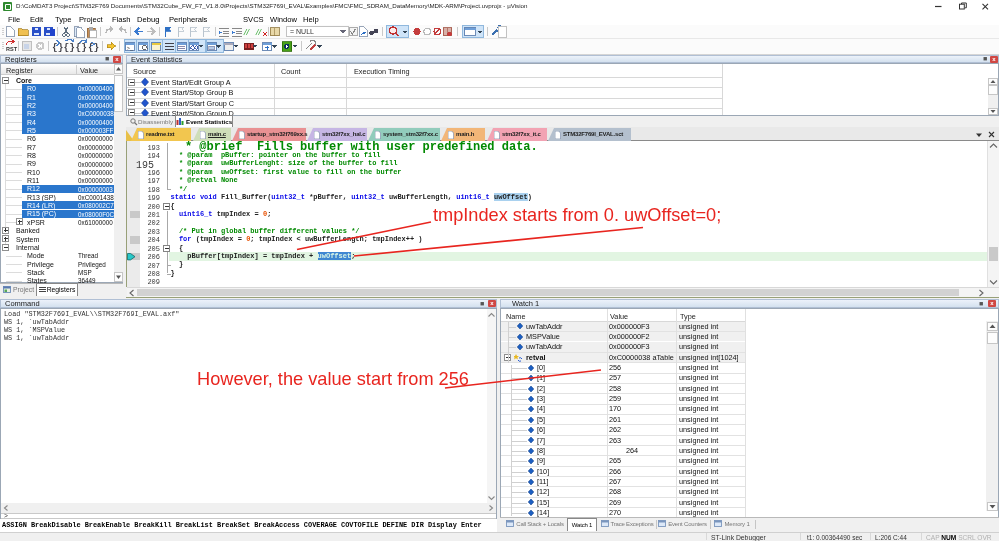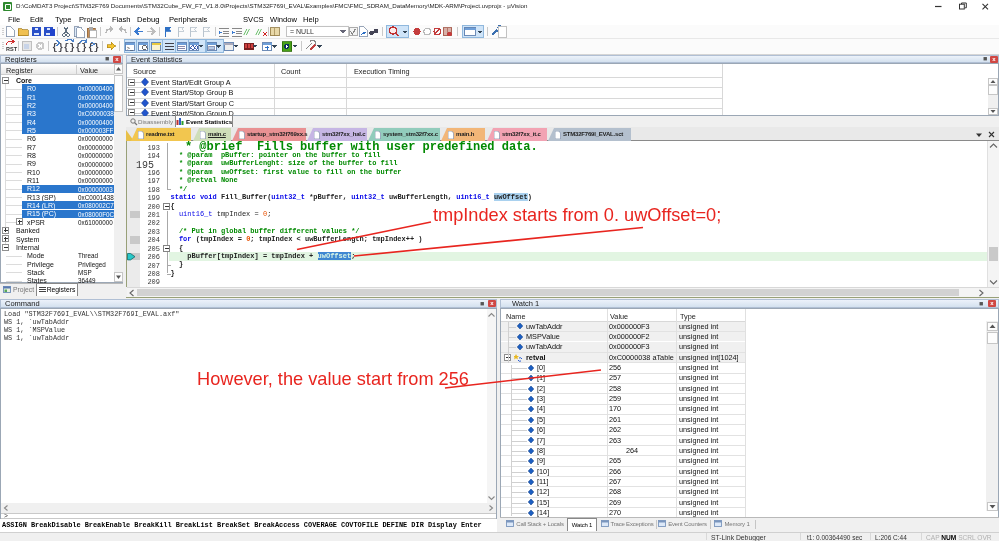--- a/index.html
+++ b/index.html
@@ -538,21 +538,21 @@
 <div class="a" style="left:166.5px;top:252.8px;width:1px;height:12.2px;background:#a8a8a8"></div>
 <div class="a" style="left:166.5px;top:265.1px;width:4px;height:1px;background:#a8a8a8"></div>
 <pre class="a" style="left:170.5px;top:143.60px;font-size:12px;line-height:7.2px;color:#222;font-weight:bold"><span class="cm">  * @brief  Fills buffer with user predefined data.</span></pre>
 <pre class="a" style="left:170.5px;top:152.02px;font-size:7px;line-height:7.2px;color:#222;font-weight:bold"><span class="cm">  * @param  pBuffer: pointer on the buffer to fill</span></pre>
 <pre class="a" style="left:170.5px;top:160.44px;font-size:7px;line-height:7.2px;color:#222;font-weight:bold"><span class="cm">  * @param  uwBufferLenght: size of the buffer to fill</span></pre>
 <pre class="a" style="left:170.5px;top:168.86px;font-size:7px;line-height:7.2px;color:#222;font-weight:bold"><span class="cm">  * @param  uwOffset: first value to fill on the buffer</span></pre>
 <pre class="a" style="left:170.5px;top:177.28px;font-size:7px;line-height:7.2px;color:#222;font-weight:bold"><span class="cm">  * @retval None</span></pre>
 <pre class="a" style="left:170.5px;top:185.70px;font-size:7px;line-height:7.2px;color:#222;font-weight:bold"><span class="cm">  */</span></pre>
 <pre class="a" style="left:170.5px;top:194.12px;font-size:7px;line-height:7.2px;color:#222;font-weight:bold"><span class="kw">static</span> <span class="kw">void</span> Fill_Buffer(<span class="kw">uint32_t</span> *pBuffer, <span class="kw">uint32_t</span> uwBufferLength, <span class="kw">uint16_t</span> <span style="background:#a9d1ef">uwOffset</span>)</pre>
 <pre class="a" style="left:170.5px;top:202.54px;font-size:7px;line-height:7.2px;color:#222;font-weight:bold">{</pre>
-<pre class="a" style="left:170.5px;top:210.96px;font-size:7px;line-height:7.2px;color:#222;font-weight:normal">  <span class="kw">uint16_t</span> tmpIndex = <span class="num">0</span>;</pre>
+<pre class="a" style="left:170.5px;top:210.96px;font-size:7px;line-height:7.2px;color:#222;font-weight:bold">  <span class="kw">uint16_t</span> tmpIndex = <span class="num">0</span>;</pre>
 <pre class="a" style="left:170.5px;top:227.80px;font-size:7px;line-height:7.2px;color:#222;font-weight:bold">  <span class="cm">/* Put in global buffer different values */</span></pre>
 <pre class="a" style="left:170.5px;top:236.22px;font-size:7px;line-height:7.2px;color:#222;font-weight:bold">  <span class="kw">for</span> (tmpIndex = <span class="num">0</span>; tmpIndex &lt; uwBufferLength; tmpIndex++ )</pre>
 <pre class="a" style="left:170.5px;top:244.64px;font-size:7px;line-height:7.2px;color:#222;font-weight:bold">  {</pre>
 <pre class="a" style="left:170.5px;top:253.06px;font-size:7px;line-height:7.2px;color:#222;font-weight:bold">    pBuffer[tmpIndex] = tmpIndex + <span style="background:#3f86d2;color:#d9f6e7">uwOffset</span>;</pre>
 <pre class="a" style="left:170.5px;top:261.48px;font-size:7px;line-height:7.2px;color:#222;font-weight:bold">  }</pre>
 <pre class="a" style="left:170.5px;top:269.90px;font-size:7px;line-height:7.2px;color:#222;font-weight:bold">}</pre>
 <div class="a" style="left:987px;top:141px;width:12px;height:146px;background:#f4f4f4;border-left:1px solid #e0e0e0"></div>
 <svg class="a" style="left:988px;top:142px" width="11" height="8">
     <path d="M2 5.5 L5.5 2 L9 5.5" fill="none" stroke="#666" stroke-width="1.1"></path>
   </svg>

